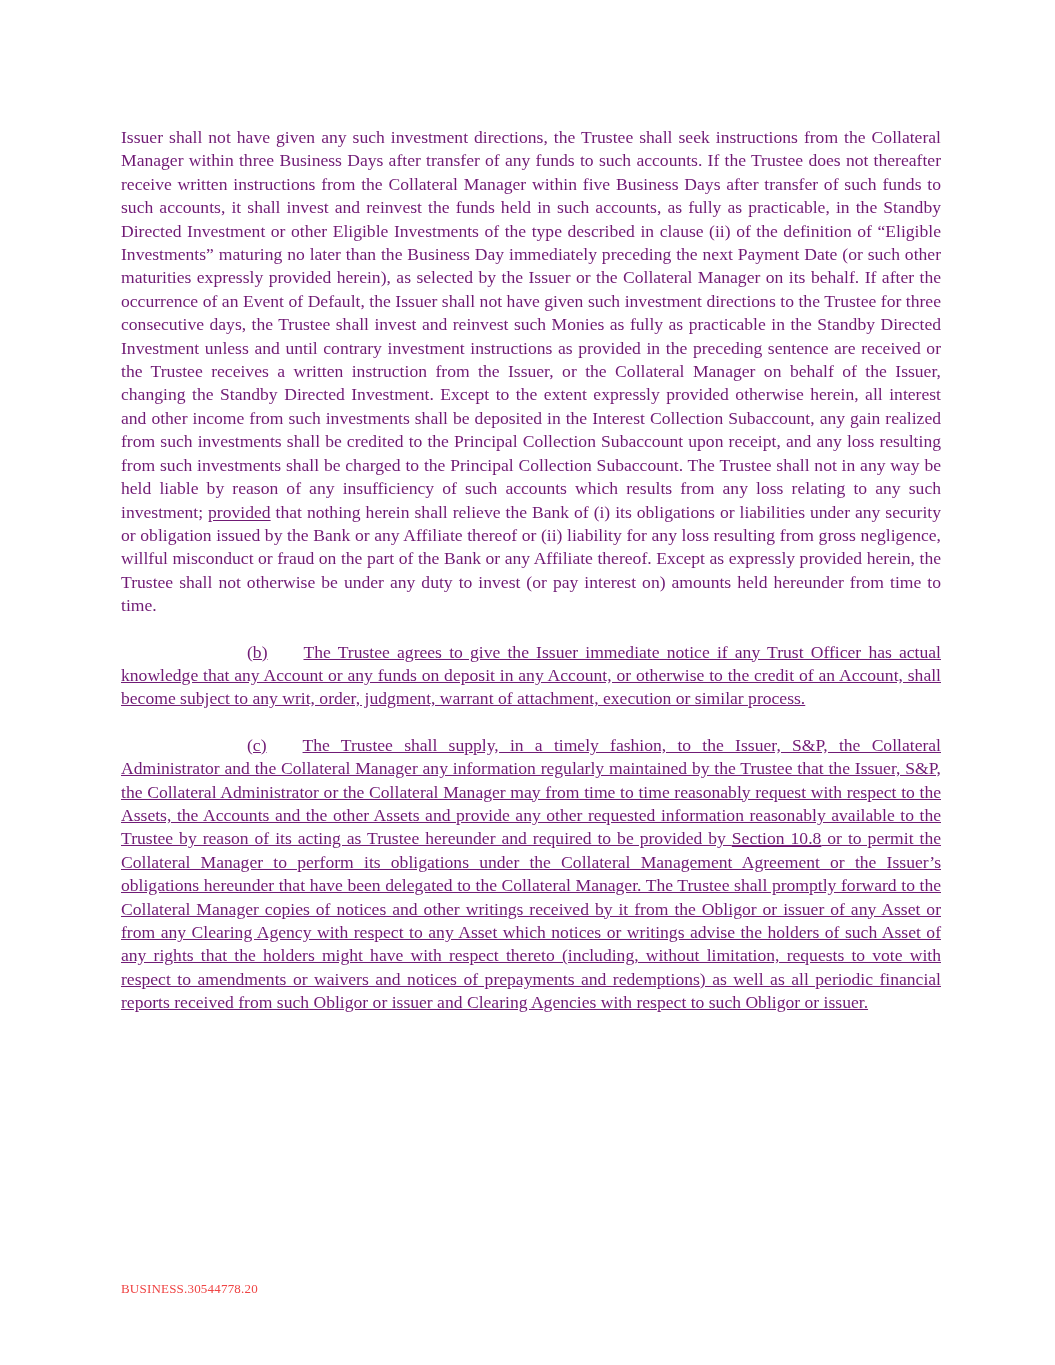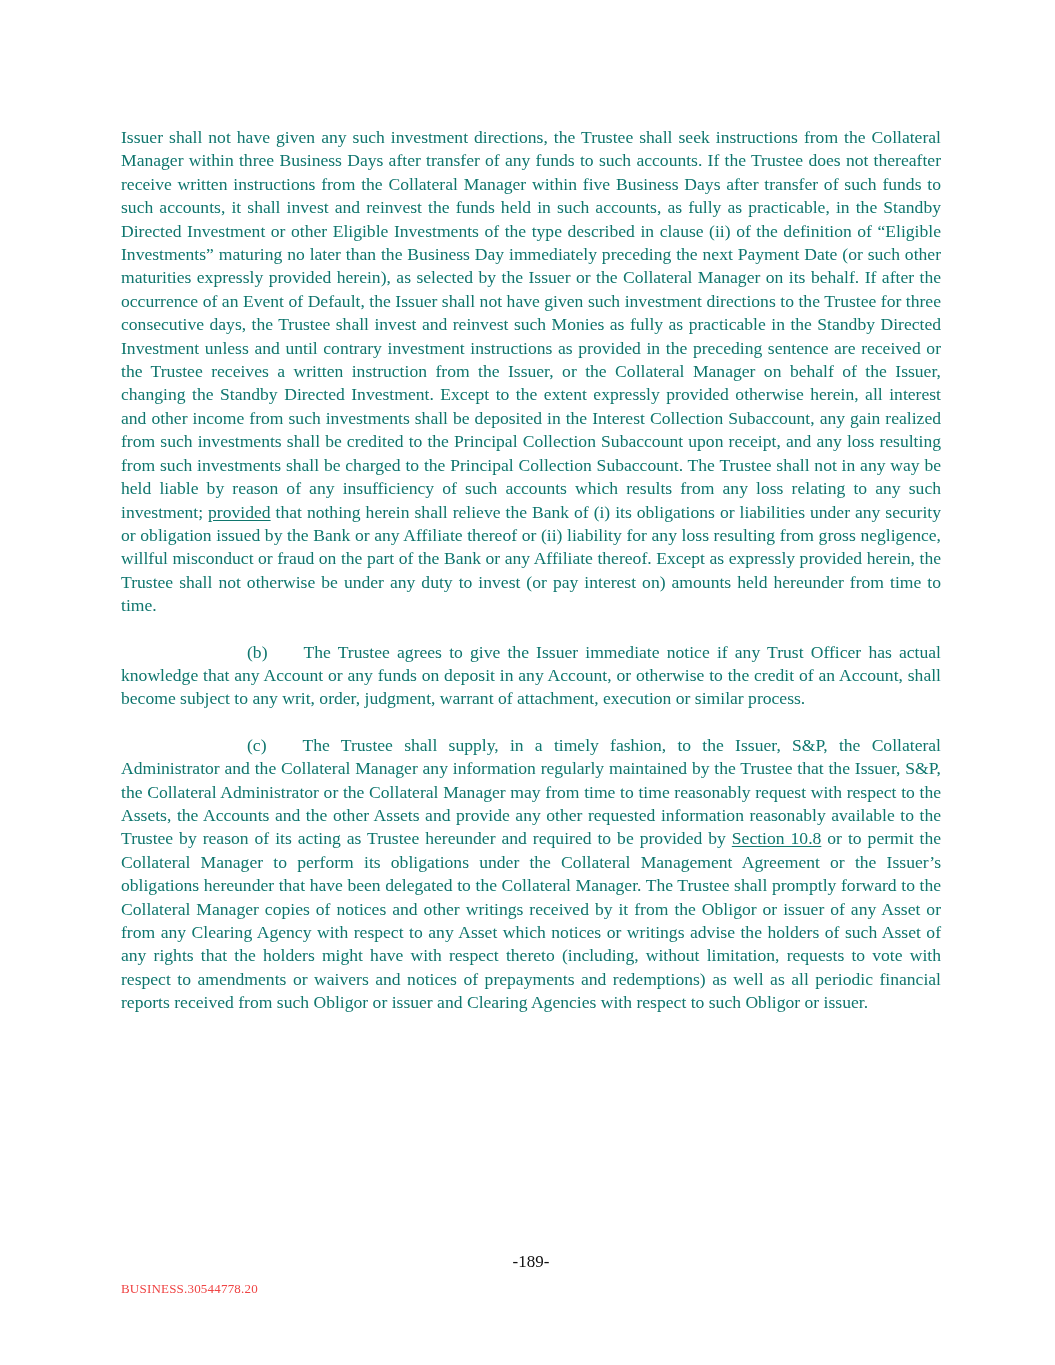--- a/index.html
+++ b/index.html
@@ -11,23 +11,23 @@
     position: relative;
     color: #101010;
   }
   .page { position: absolute; inset: 0; overflow: hidden; background: #ffffff; }
   .content { position: absolute; left: 121px; top: 126px; width: 820px; }
   .para {
     margin: 0 0 23px 0;
     font-size: 17.6px;
     line-height: 23.4px;
     text-align: justify;
-    color: #0f766e;
+    color: #701a75;
   }
-  .para.indented { text-indent: 126px; }
+  .para.indented { text-indent: 126px; text-decoration: underline; }
   .tab { display: inline-block; width: 36px; }
   .u { text-decoration: underline; text-underline-offset: 2px; }
   .page-number {
     position: absolute; left: 121px; top: 1252px; width: 820px;
     text-align: center; font-size: 17px; color: #101010;
   }
   .doc-id {
     position: absolute; left: 121px; top: 1281px;
     font-size: 13px; letter-spacing: 0.2px; color: #ef4444;
   }
@@ -39,16 +39,15 @@
   <div class="content">
 
     <p class="para"><span>Issuer shall not have given any such investment directions, the Trustee shall seek instructions from the Collateral Manager within three Business Days after transfer of any funds to such accounts.  If the Trustee does not thereafter receive written instructions from the Collateral Manager within five Business Days after transfer of such funds to such accounts, it shall invest and reinvest the funds held in such accounts, as fully as practicable, in the Standby Directed Investment or other Eligible Investments of the type described in clause (ii) of the definition of “Eligible Investments” maturing no later than the Business Day immediately preceding the next Payment Date (or such other maturities expressly provided herein), as selected by the Issuer or the Collateral Manager on its behalf.  If after the occurrence of an Event of Default, the Issuer shall not have given such investment directions to the Trustee for three consecutive days, the Trustee shall invest and reinvest such Monies as fully as practicable in the Standby Directed Investment unless and until contrary investment instructions as provided in the preceding sentence are received or the Trustee receives a written instruction from the Issuer, or the Collateral Manager on behalf of the Issuer, changing the Standby Directed Investment.  Except to the extent expressly provided otherwise herein, all interest and other income from such investments shall be deposited in the Interest Collection Subaccount, any gain realized from such investments shall be credited to the Principal Collection Subaccount upon receipt, and any loss resulting from such investments shall be charged to the Principal Collection Subaccount.  The Trustee shall not in any way be held liable by reason of any insufficiency of such accounts which results from any loss relating to any such investment; </span><span class="u">provided</span><span> that nothing herein shall relieve the Bank of (i) its obligations or liabilities under any security or obligation issued by the Bank or any Affiliate thereof or (ii) liability for any loss resulting from gross negligence, willful misconduct or fraud on the part of the Bank or any Affiliate thereof.  Except as expressly provided herein, the Trustee shall not otherwise be under any duty to invest (or pay interest on) amounts held hereunder from time to time.</span></p>
 
     <p class="para indented"><span>(b)</span><span class="tab"></span><span>The Trustee agrees to give the Issuer immediate notice if any Trust Officer has actual knowledge that any Account or any funds on deposit in any Account, or otherwise to the credit of an Account, shall become subject to any writ, order, judgment, warrant of attachment, execution or similar process.</span></p>
 
     <p class="para indented"><span>(c)</span><span class="tab"></span><span>The Trustee shall supply, in a timely fashion, to the Issuer, S&amp;P, the Collateral Administrator and the Collateral Manager any information regularly maintained by the Trustee that the Issuer, S&amp;P, the Collateral Administrator or the Collateral Manager may from time to time reasonably request with respect to the Assets, the Accounts and the other Assets and provide any other requested information reasonably available to the Trustee by reason of its acting as Trustee hereunder and required to be provided by </span><span class="u">Section 10.8</span><span> or to permit the Collateral Manager to perform its obligations under the Collateral Management Agreement or the Issuer’s obligations hereunder that have been delegated to the Collateral Manager.  The Trustee shall promptly forward to the Collateral Manager copies of notices and other writings received by it from the Obligor or issuer of any Asset or from any Clearing Agency with respect to any Asset which notices or writings advise the holders of such Asset of any rights that the holders might have with respect thereto (including, without limitation, requests to vote with respect to amendments or waivers and notices of prepayments and redemptions) as well as all periodic financial reports received from such Obligor or issuer and Clearing Agencies with respect to such Obligor or issuer.</span></p>
 
   </div>
 
-  <div class="page-number">-189-</div>
 
   <div class="doc-id">BUSINESS.30544778.20</div>
 </div>
 
 </body></html>

